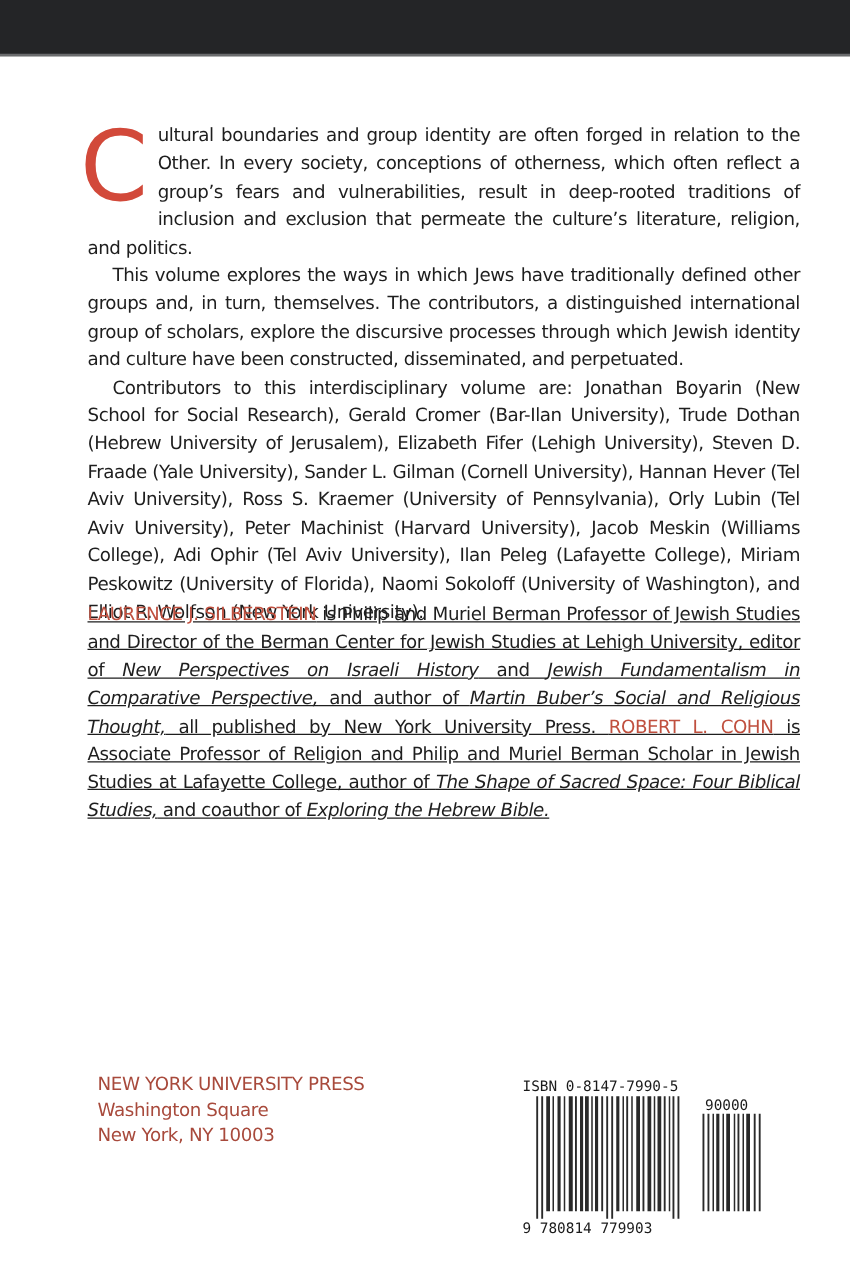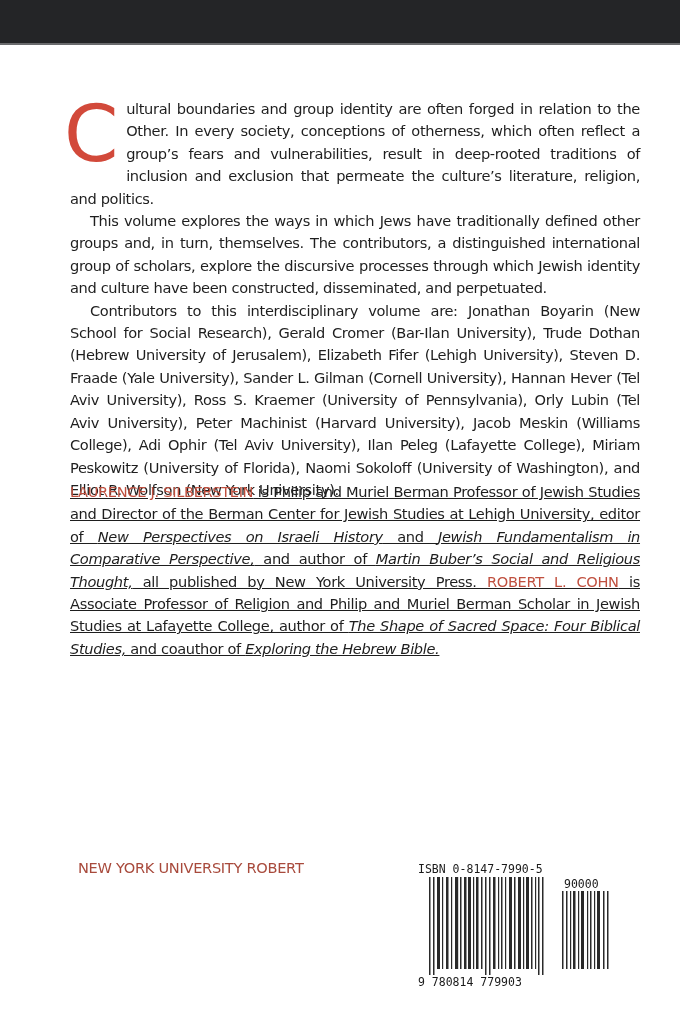--- a/index.html
+++ b/index.html
@@ -49,21 +49,23 @@
   <p><span class="dropcap">C</span><span>ultural boundaries and group identity are often forged in relation to the Other. In every society, conceptions of otherness, which often reflect a group’s fears and vulnerabilities, result in deep-rooted traditions of inclusion and exclusion that permeate the culture’s literature, religion, and politics.</span></p>
   <p class="indent">This volume explores the ways in which Jews have traditionally defined other groups and, in turn, themselves. The contributors, a distinguished international group of scholars, explore the discursive processes through which Jewish identity and culture have been constructed, disseminated, and perpetuated.</p>
   <p class="indent">Contributors to this interdisciplinary volume are: Jonathan Boyarin (New School for Social Research), Gerald Cromer (Bar-Ilan University), Trude Dothan (Hebrew University of Jerusalem), Elizabeth Fifer (Lehigh University), Steven D. Fraade (Yale University), Sander L. Gilman (Cornell University), Hannan Hever (Tel Aviv University), Ross S. Kraemer (University of Pennsylvania), Orly Lubin (Tel Aviv University), Peter Machinist (Harvard University), Jacob Meskin (Williams College), Adi Ophir (Tel Aviv University), Ilan Peleg (Lafayette College), Miriam Peskowitz (University of Florida), Naomi Sokoloff (University of Washington), and Elliot R. Wolfson (New York University).</p>
 </div>
 
 <div class="body-text" id="bios">
   <p><span class="name">LAURENCE J. SILBERSTEIN</span><span> is Philip and Muriel Berman Professor of Jewish Studies and Director of the Berman Center for Jewish Studies at Lehigh University, editor of </span><i>New Perspectives on Israeli History</i><span> and </span><i>Jewish Fundamentalism in Comparative Perspective,</i><span> and author of </span><i>Martin Buber’s Social and Religious Thought,</i><span> all published by New York University Press. </span><span class="name">ROBERT L. COHN</span><span> is Associate Professor of Religion and Philip and Muriel Berman Scholar in Jewish Studies at Lafayette College, author of </span><i>The Shape of Sacred Space: Four Biblical Studies,</i><span> and coauthor of </span><i>Exploring the Hebrew Bible.</i></p>
 </div>
 
 <div class="press">
-  <div>NEW YORK UNIVERSITY ROBERT</div>
+  <div>NEW YORK UNIVERSITY PRESS</div>
+  <div>Washington Square</div>
+  <div>New York, NY 10003</div>
 </div>
 
 <div class="barcode">
   <svg width="200" height="128" viewBox="0 0 200 128">
     <text class="mono" x="6" y="11" font-size="11.5">ISBN 0-8147-7990-5</text>
     <text class="mono" x="6" y="124" font-size="11.5">9 780814 779903</text>
     <text class="mono" x="152" y="26" font-size="11.5">90000</text>
     <g fill="#2a2a2a">
       <rect x="17" y="15" width="1.5" height="98"></rect>
         <rect x="21" y="15" width="1.5" height="98"></rect>

